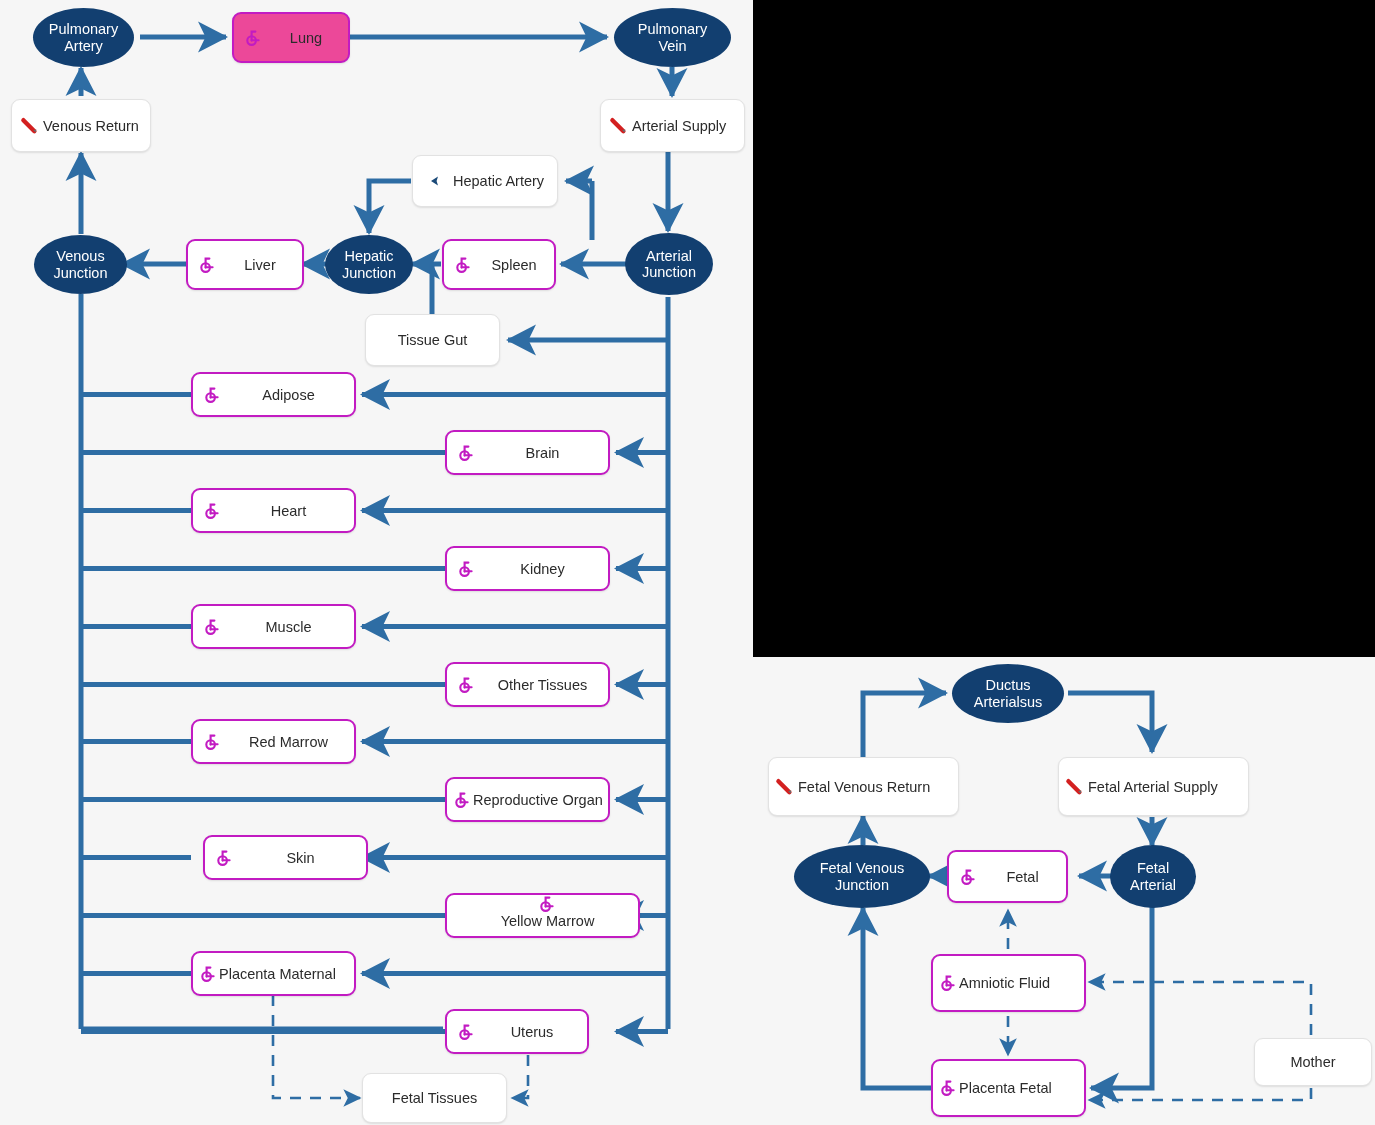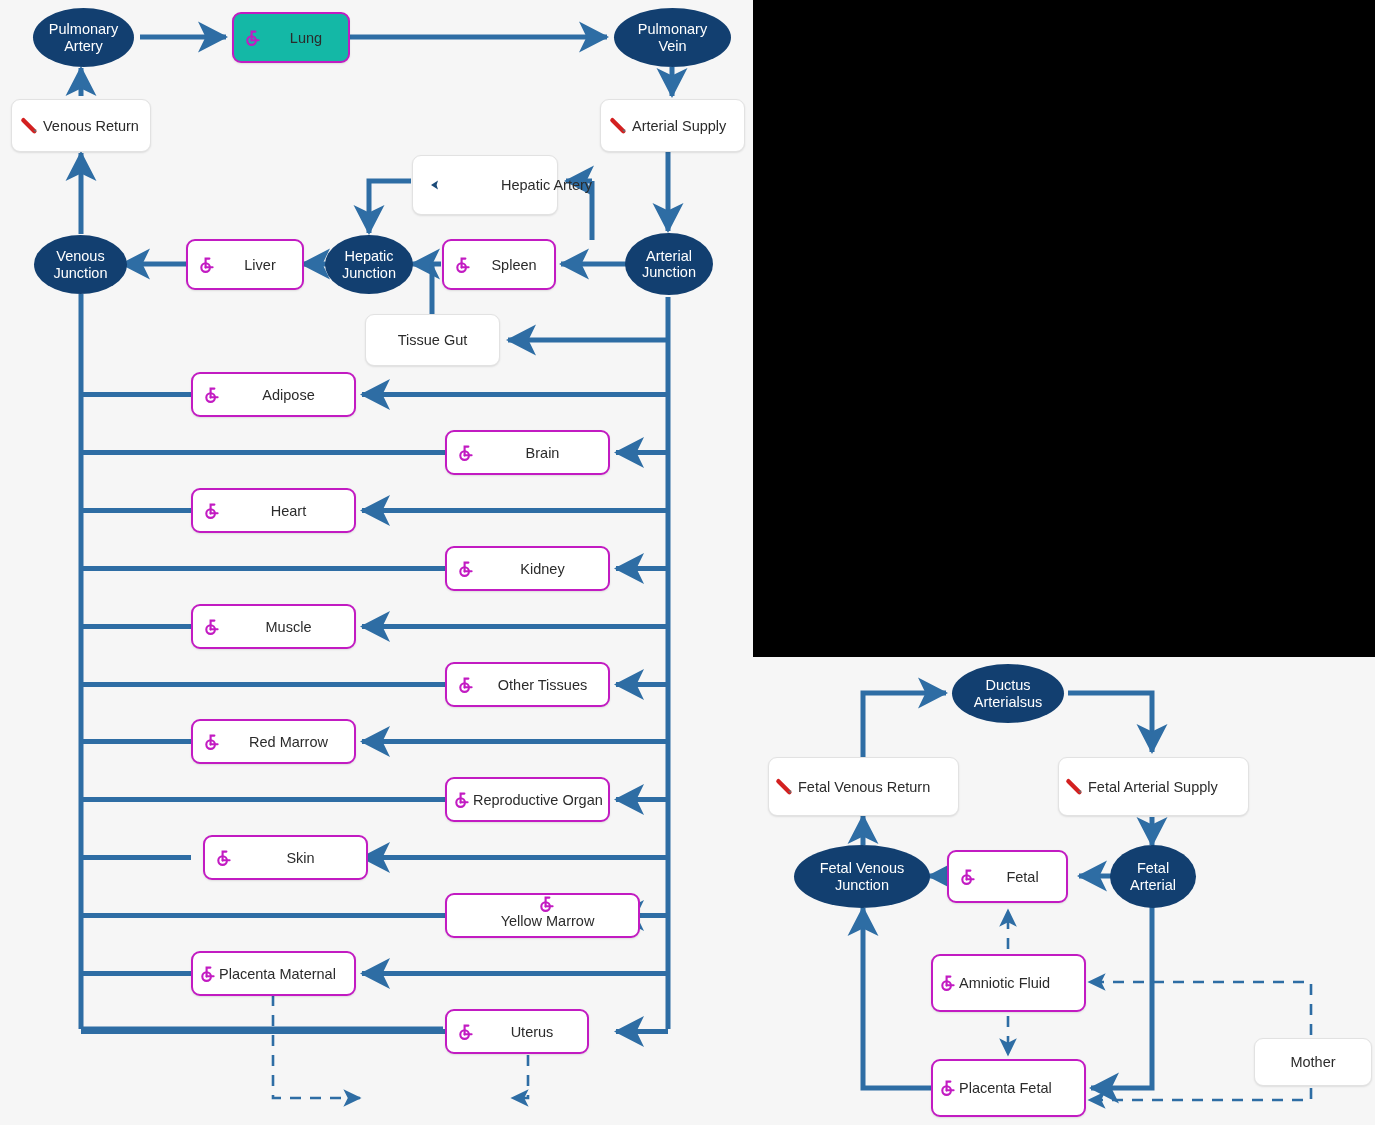--- a/index.html
+++ b/index.html
@@ -38,21 +38,21 @@
     border-radius:9px;
     background:#ffffff;
     box-shadow:0 1px 2px rgba(0,0,0,.10);
   }
   .rect.plain{border:1px solid #e2e2e2;justify-content:center;}
   .rect.organ{
     border:2.2px solid #c21bc2;
     padding-left:10px;
   }
   .rect.organ .lbl{flex:1;text-align:center;}
-  .rect.organ.shaded{background:#14b8a6;}
+  .rect.organ.shaded{background:#ec4899;}
   .rect.tight{padding-left:6px;}
   .rect.tight .lbl{text-align:left;}
 
   
   .ellipse{
     border-radius:50%;
     background:#123f70;
     color:#ffffff;
     justify-content:center;text-align:center;
     font-size:14.5px;line-height:1.12;
@@ -238,21 +238,21 @@
   <div class="node rect plain hasicon" style="left:600px;top:99px;width:145px;height:53px;">
     <span class="ico pencil-ico">
       <svg viewBox="0 0 20 18" width="20" height="18">
           <path d="M3.4,3.2 L14.4,14.2" stroke="#d32020" stroke-width="4.4" stroke-linecap="round"></path>
           <path d="M13.2,13.0 L15.6,15.4 L16.4,12.4 Z" fill="#6a6a6a"></path>
         </svg>
     </span>
     <span class="lbl">Arterial Supply</span>
   </div>
 
-  <div class="node rect plain hasicon" style="left:412px;top:155px;width:146px;height:60px;gap:48px;">
+  <div class="node rect plain hasicon" style="left:412px;top:155px;width:146px;height:52px;">
     <span class="ico arrowglyph-ico">
       <svg viewBox="0 0 16 16" width="16" height="16">
           <path d="M2,8 L9,3.6 L7.6,8 L9,12.4 Z" fill="#1b4a78"></path>
         </svg>
     </span>
     <span class="lbl">Hepatic Artery</span>
   </div>
 
   <div class="node ellipse" style="left:34px;top:235px;width:93px;height:59px;">
     <span class="lbl">Venous
@@ -415,20 +415,23 @@
             <g fill="none" stroke="#c21bc2" stroke-width="2.1">
               <circle cx="7.6" cy="11.6" r="4.3"></circle>
               <path d="M7.6,11.6 L7.6,2.6 L11.4,2.6" stroke-linecap="round"></path>
               <path d="M7.6,11.3 L14.6,11.3" stroke-linecap="round"></path>
             </g>
           </svg></span>
         <span class="lbl">Uterus</span>
       </div>
     </div>
 
+  <div class="node rect plain" style="left:362px;top:1073px;width:145px;height:50px;">
+    <span class="lbl">Fetal Tissues</span>
+  </div>
 
   <div class="node ellipse" style="left:952px;top:664px;width:112px;height:59px;">
     <span class="lbl">Ductus
 Arterialsus</span>
   </div>
 
   <div class="node rect plain hasicon" style="left:768px;top:757px;width:191px;height:59px;">
     <span class="ico pencil-ico" style="margin-left:6px;">
       <svg viewBox="0 0 20 18" width="20" height="18">
           <path d="M3.4,3.2 L14.4,14.2" stroke="#d32020" stroke-width="4.4" stroke-linecap="round"></path>

